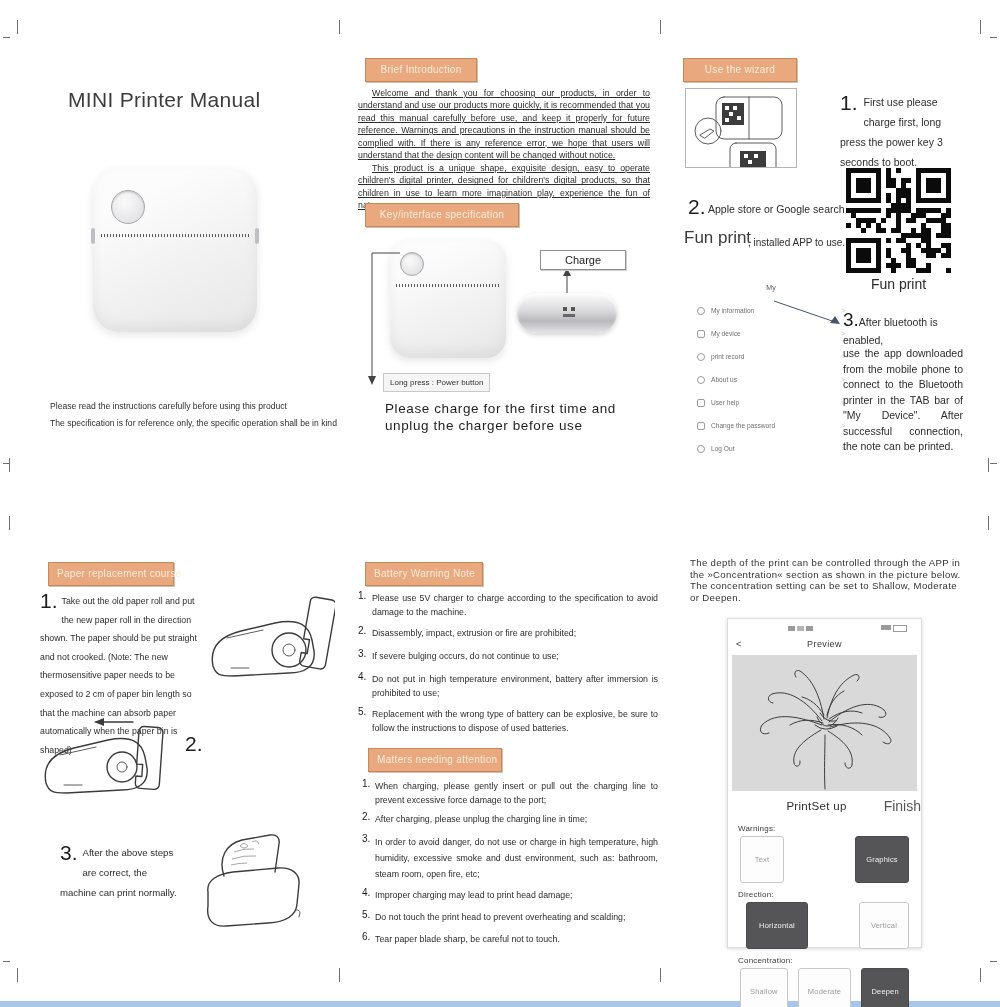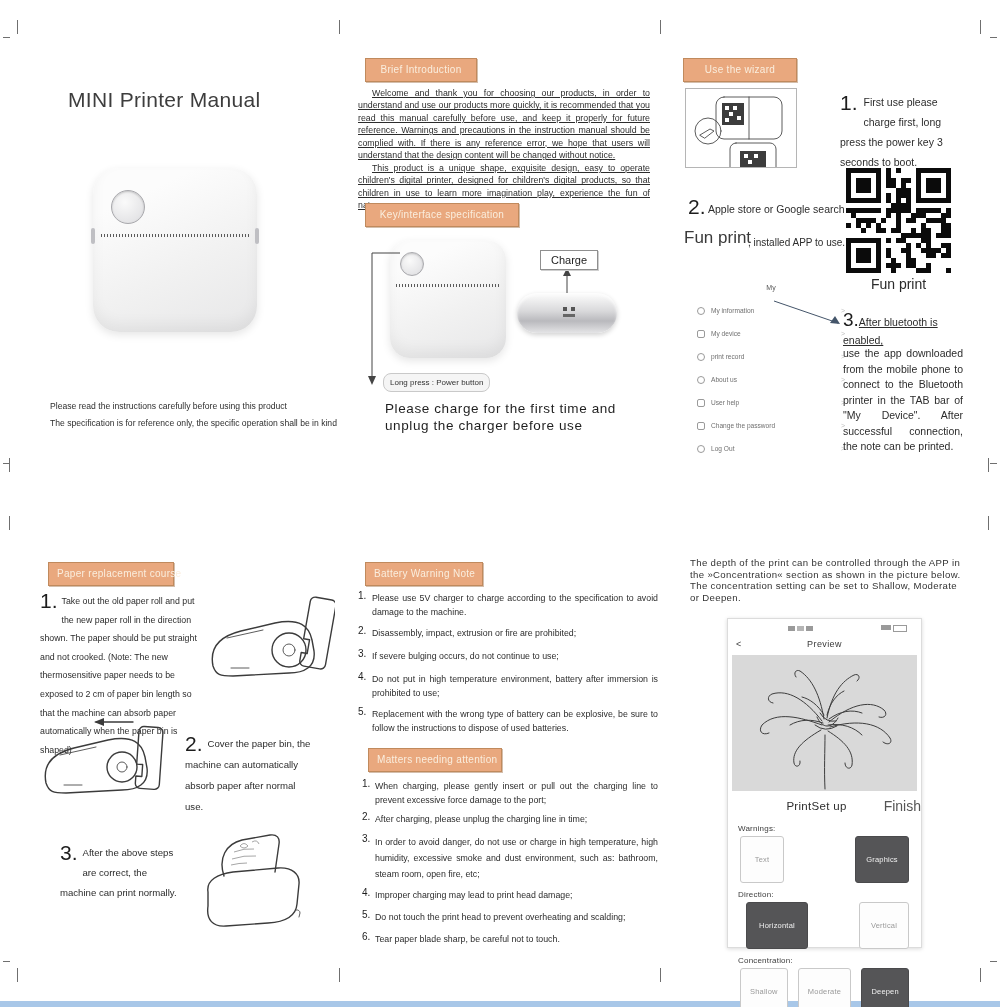--- a/index.html
+++ b/index.html
@@ -40,21 +40,21 @@
     position:absolute;border-radius:22px;
     background:linear-gradient(180deg,#f7f7f7 8%,#d9d9db 45%,#b9b9bd 70%,#e4e4e6);
     box-shadow:0 2px 5px rgba(0,0,0,.18), inset 0 2px 3px rgba(255,255,255,.8);
   }
   .label-box{
     position:absolute;background:#f5f5f5;border:1px solid #c9c9c9;
     font-size:8px;color:#333;padding:4px 6px;white-space:nowrap;
   }
   .charge-box{
     position:absolute;background:#fff;border:1px solid #8f8f8f;
-    font-size:11px;color:#222;padding:3px 10px;white-space:nowrap;
+    font-size:11px;color:#222;padding:3px 24px;white-space:nowrap;
     box-shadow:1px 1px 0 #cfcfcf;
   }
   
   .wiz-box{position:absolute;border:1px solid #b5b5b5;background:#fff;}
   
   #qr{position:absolute;display:grid;background:#fff;}
   #qr .c{background:transparent;}
   #qr .c.on{background:#0b0b0b;}
   .finder{position:absolute;border:5px solid #0b0b0b;background:#fff;}
   .finder .fc{position:absolute;left:5px;top:5px;width:15px;height:15px;background:#0b0b0b;}
@@ -144,21 +144,21 @@
   <polygon points="8,146 16,146 12,155" fill="#444"></polygon>
   <path d="M207 44 V64" stroke="#444" stroke-width="1" fill="none"></path>
   <polygon points="203,46 211,46 207,38" fill="#444"></polygon>
 </svg>
 <div class="charge-box" style="left:540px;top:250px;">Charge</div>
 <div class="charger" style="left:517px;top:293px;width:100px;height:40px;">
   <div class="abs" style="left:46px;top:14px;width:4px;height:4px;background:#555;"></div>
   <div class="abs" style="left:54px;top:14px;width:4px;height:4px;background:#555;"></div>
   <div class="abs" style="left:46px;top:21px;width:12px;height:3px;background:#666;"></div>
 </div>
-<div class="label-box" style="left:383px;top:373px;border-radius:8px;">Long press : Power button</div>
+<div class="label-box" style="left:383px;top:373px;">Long press : Power button</div>
 
 <div class="abs" style="left:385px;top:400px;width:260px;font-size:13.5px;line-height:17px;color:#1f1f1f;letter-spacing:.6px;">Please charge for the first time and unplug the charger before use</div>
 
 <div class="hdr" style="left:683px;top:58px;width:96px;">Use the wizard</div>
 
 <div class="wiz-box" style="left:685px;top:88px;width:110px;height:78px;">
   <svg width="110" height="78" viewBox="0 0 110 78">
     <rect x="30" y="8" width="66" height="42" rx="8" class="sketch-thin"></rect>
     <line x1="63" y1="8" x2="63" y2="50" class="sketch-thin"></line>
     <rect x="36" y="14" width="22" height="22" fill="#3c3c3c"></rect>
@@ -679,21 +679,21 @@
     <span class="menu-chev">&gt;</span>
   </div>
 </div>
 
 <svg class="abs" style="left:770px;top:295px;" width="80" height="35">
   <line x1="4" y1="6" x2="68" y2="28" stroke="#44556a" stroke-width="1"></line>
   <polygon points="70,29 60,28 65,21" fill="#44556a"></polygon>
 </svg>
 
 <div class="abs" style="left:843px;top:310px;width:120px;">
-  <span class="num" style="font-size:19px;">3.</span><span style="font-size:10.5px;color:#2c2c2c;text-decoration:underline;">After bluetooth is enabled,</span>
+  <span class="num" style="font-size:19px;">3.</span><span style="font-size:10.5px;color:#2c2c2c;">After bluetooth is enabled,</span>
 </div>
 <div class="abs body-md" style="left:843px;top:346px;width:120px;line-height:15.5px;">use the app downloaded from the mobile phone to connect to the Bluetooth printer in the TAB bar of "My Device". After successful connection, the note can be printed.</div>
 
 <div class="hdr" style="left:48px;top:562px;width:108px;">Paper replacement course</div>
 
 <div class="abs" style="left:40px;top:590px;width:160px;">
   <span class="num" style="float:left;margin-right:4px;">1.</span>
   <span class="body-sm" style="line-height:14.6px;">Take out the old paper roll and put the new paper roll in the direction shown. The paper should be put straight and not crooked. (Note: The new thermosensitive paper needs to be exposed to 2 cm of paper bin length so that the machine can absorb paper automatically when the paper bin is shaped)</span>
 </div>
 
@@ -719,21 +719,20 @@
     <path d="M26 70 h18" class="sketch-thin"></path>
     <circle cx="84" cy="52" r="15" class="sketch"></circle>
     <circle cx="84" cy="52" r="5" class="sketch-thin"></circle>
     <g transform="rotate(4 112 45)">
       <path d="M104 12 h14 a5 5 0 0 1 5 5 v52 a5 5 0 0 1 -5 5 h-14 a5 5 0 0 1 -5 -5 v-7 h6 v-12 h-6 v-33 a5 5 0 0 1 5 -5 Z" class="sketch"></path>
     </g>
   </svg>
 </div>
 <div class="abs" style="left:185px;top:733px;width:128px;">
   <span class="num" style="float:left;margin-right:5px;">2.</span>
-  <span class="body-sm" style="font-size:9.6px;line-height:20px;">Cover the paper bin, the machine can automatically absorb paper after normal use.</span>
 </div>
 
 <div class="abs" style="left:60px;top:842px;width:125px;">
   <span class="num" style="float:left;margin-right:5px;">3.</span>
   <span class="body-sm" style="font-size:9.6px;line-height:18px;">After the above steps are correct, the machine can print normally.</span>
 </div>
 <div class="abs" style="left:178px;top:832px;">
   <svg width="130" height="105" viewBox="0 0 130 105">
     <path d="M30 60 C28 48 40 42 55 40 L100 36 C114 35 122 42 121 52 L119 72 C118 84 107 90 90 91 L48 94 C35 95 28 88 30 74 Z" class="sketch"></path>
     <path d="M118 78 a3 3 0 0 1 4 3 l-1 4" class="sketch-thin"></path>

